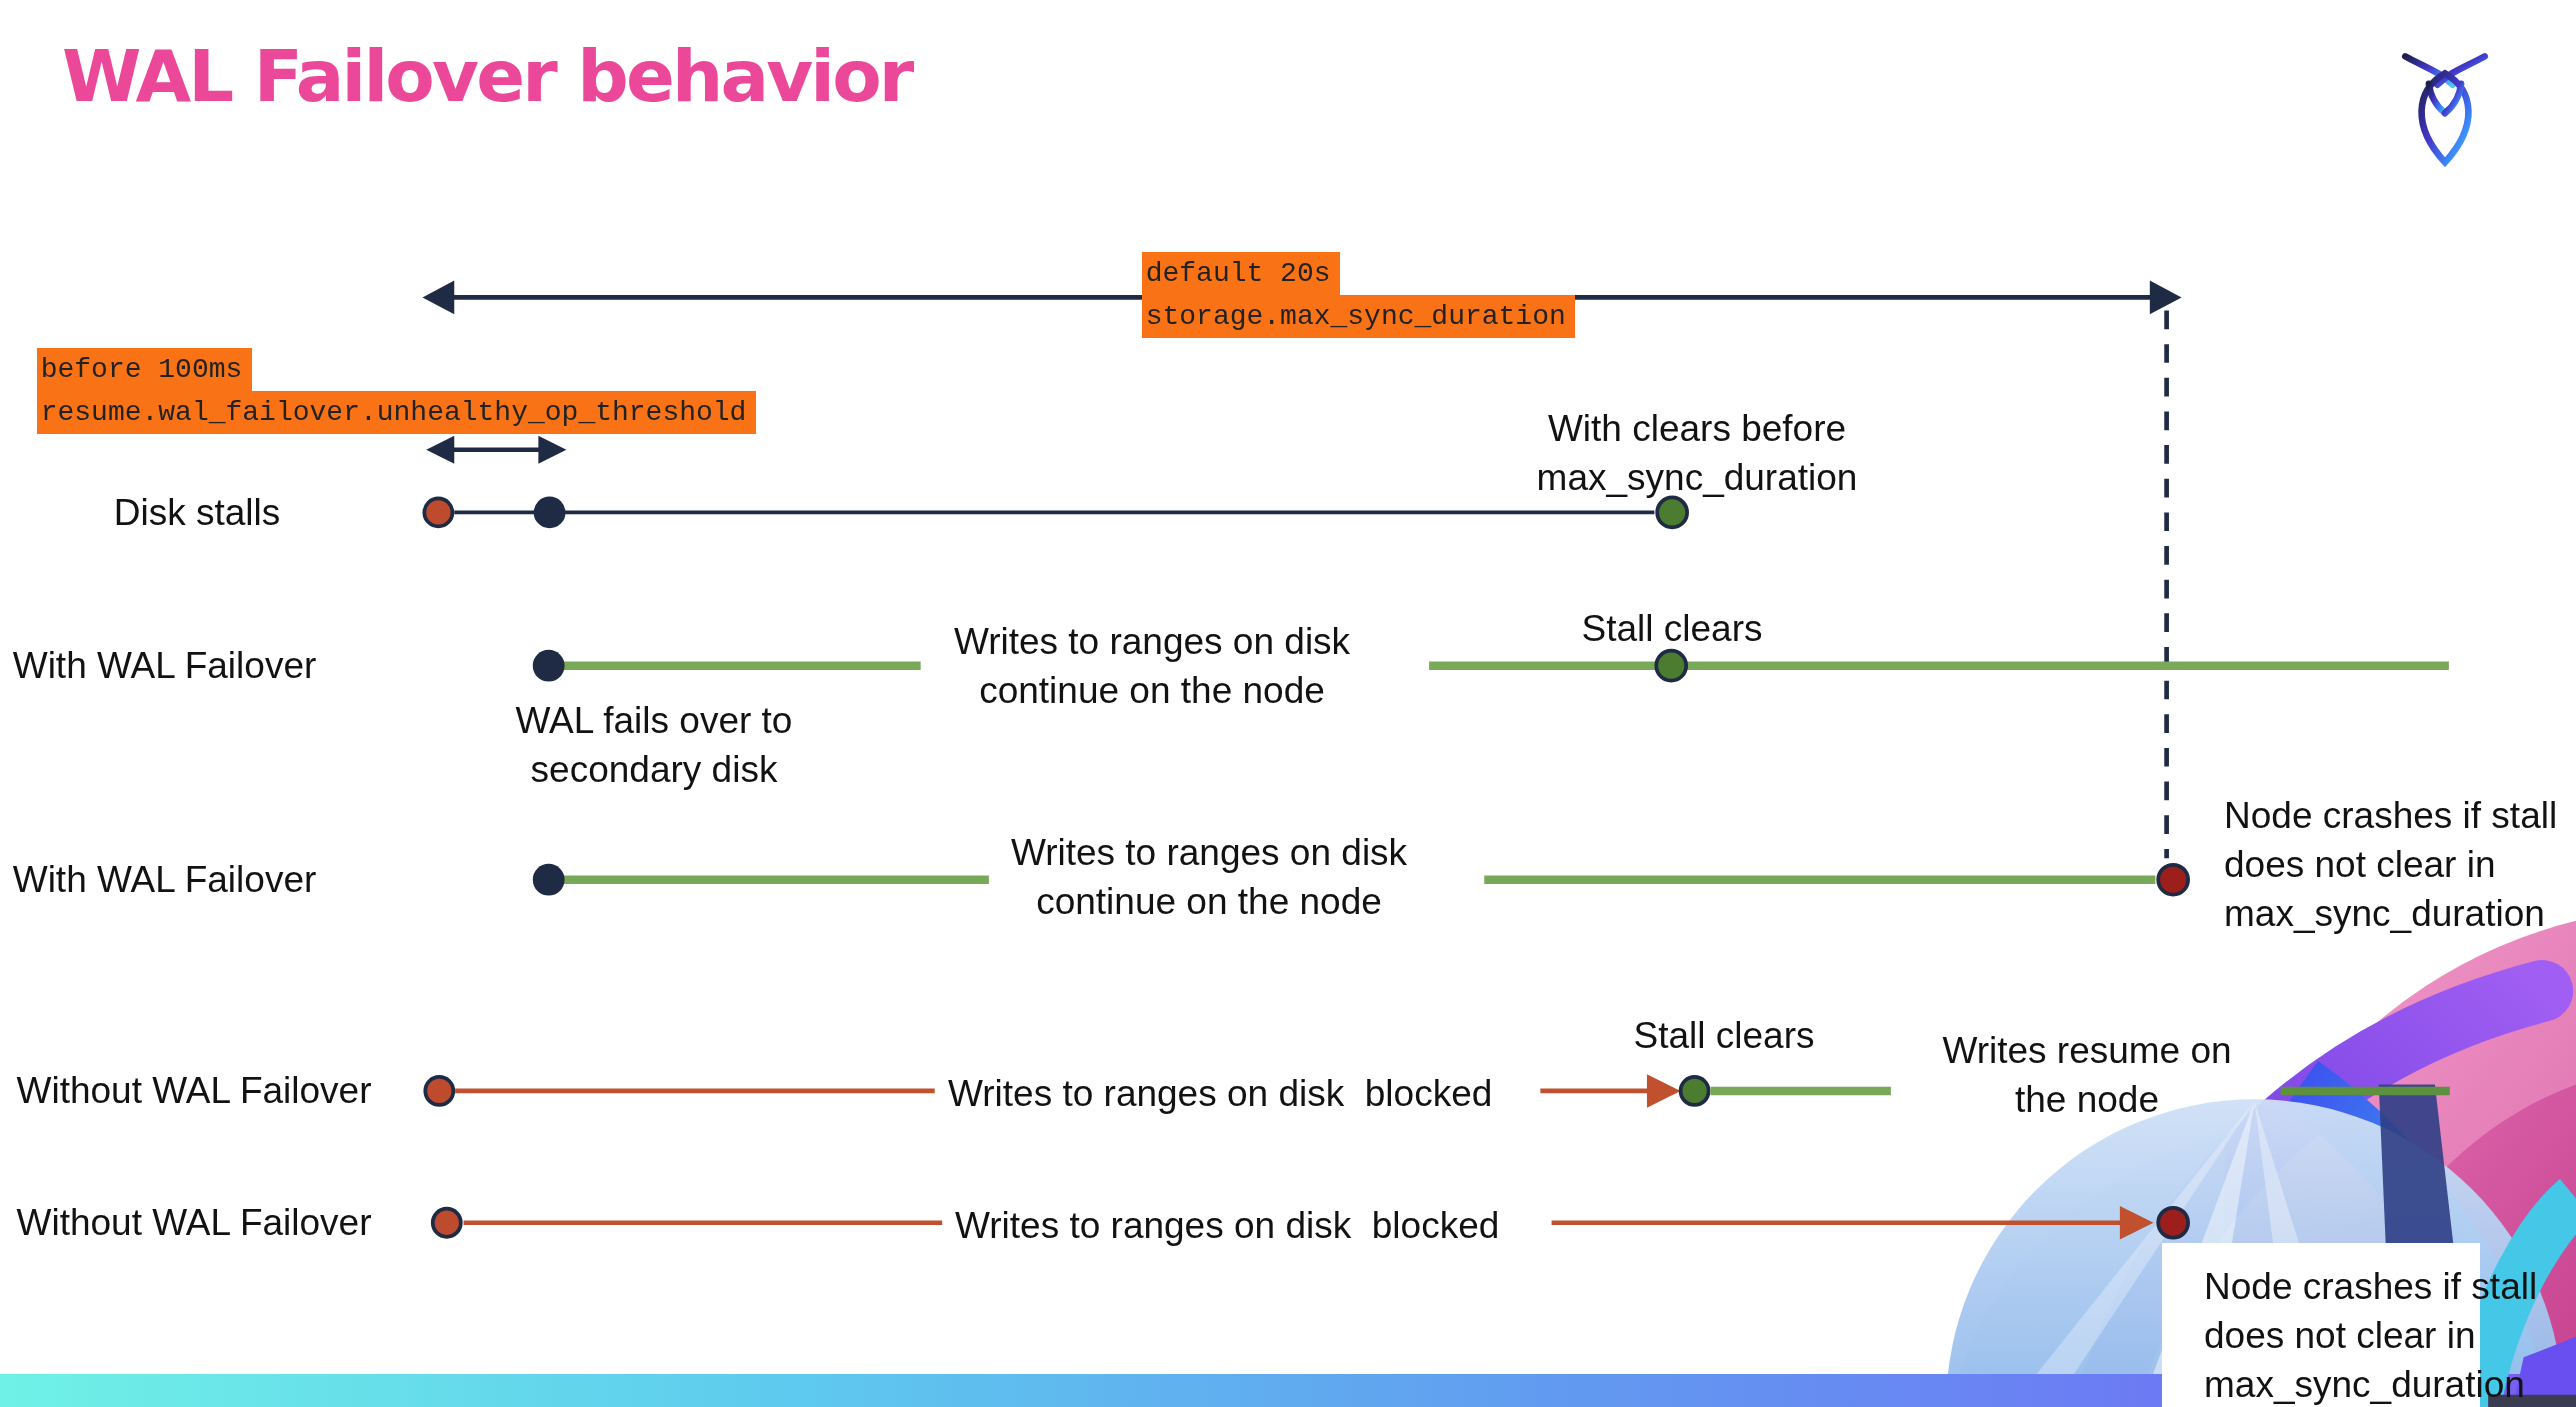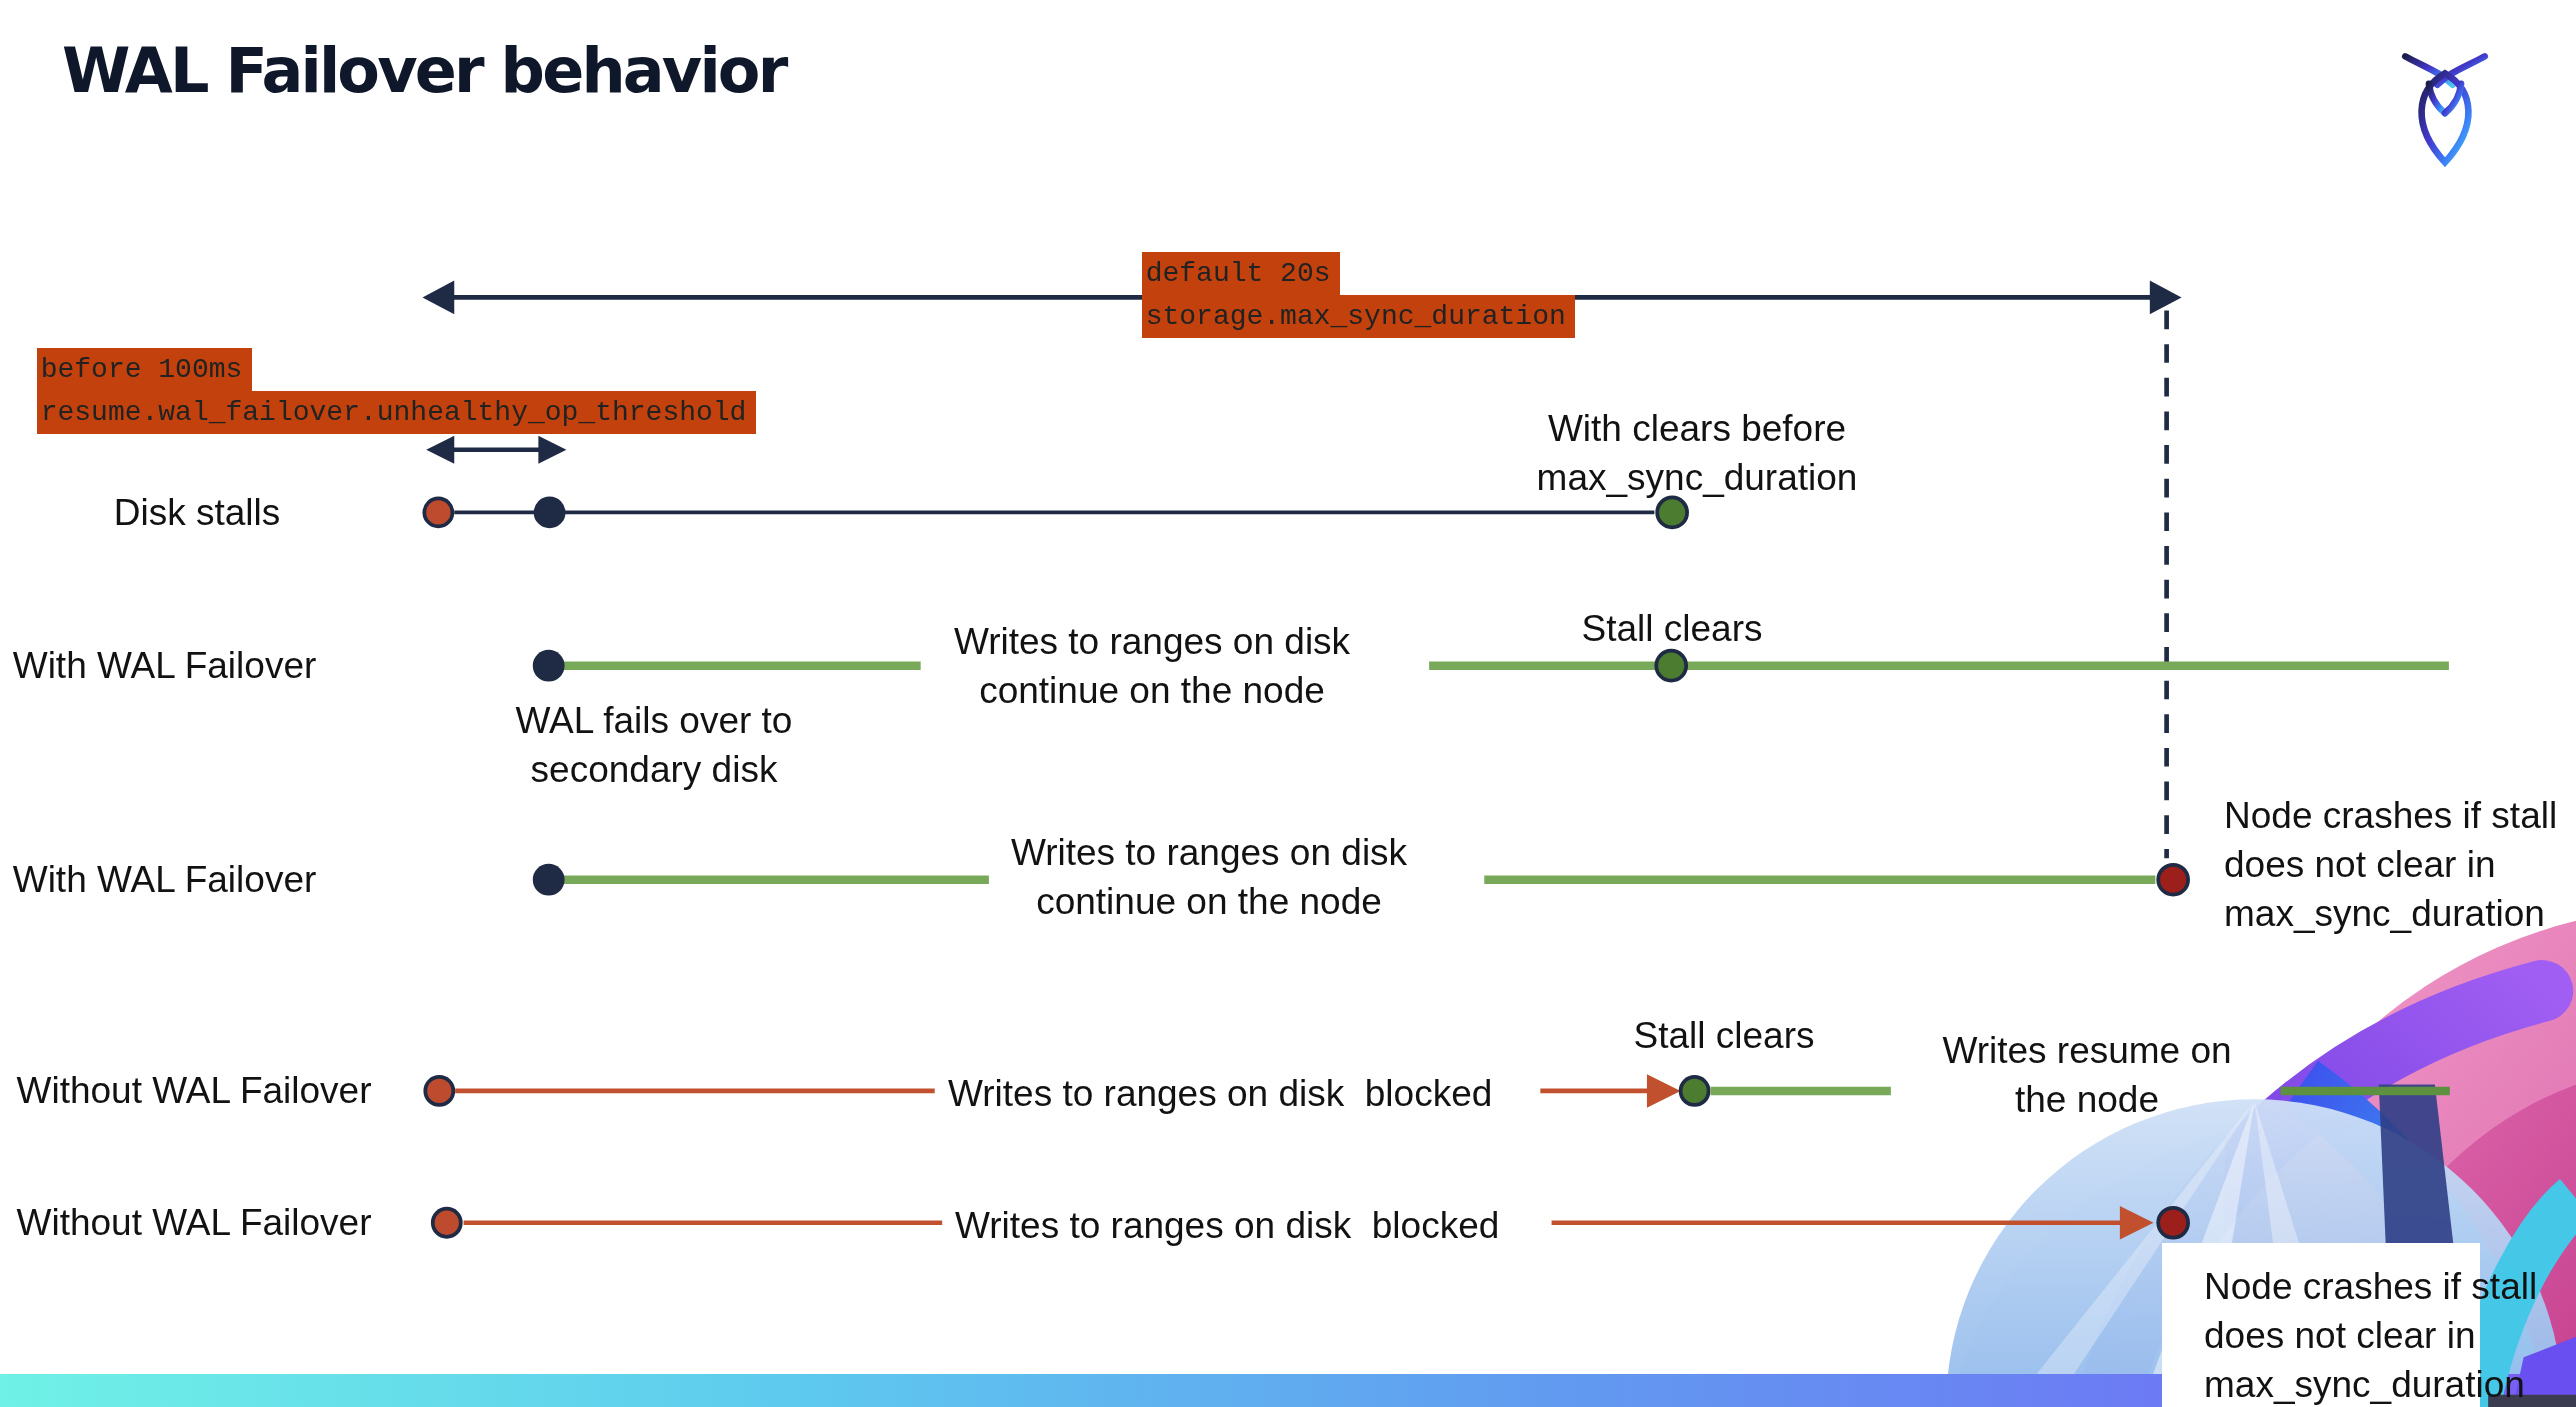--- a/index.html
+++ b/index.html
@@ -1,23 +1,23 @@
 <!DOCTYPE html>
 <html style="font-size:15px"><head>
 <meta charset="utf-8">
 <style>
   html,body{margin:0;padding:0;background:#fff;}
   #canvas{position:relative;width:2576px;height:1408px;background:#ffffff;overflow:hidden;
           font-family:"Liberation Sans",sans-serif;color:#121212;}
   .abs{position:absolute;}
-  .title{font-size:62px;font-weight:800;letter-spacing:-2.8px;color:#0f172a;line-height:1.1;
+  .title{font-size:72px;font-weight:800;letter-spacing:-2.8px;color:#ec4899;line-height:1.1;
          font-family:"DejaVu Sans","Liberation Sans",sans-serif;}
   .mono-block{font-family:"Liberation Mono","DejaVu Sans Mono",monospace;font-size:28px;line-height:41px;
               color:#222;z-index:30;}
-  .mono-block span{display:table;background:#c2410c;padding:0.9px 9.3px 0.9px 3.7px;white-space:pre;}
+  .mono-block span{display:table;background:#f97316;padding:0.9px 9.3px 0.9px 3.7px;white-space:pre;}
   .row-label{font-size:37px;line-height:43px;text-align:center;white-space:pre;z-index:20;}
   .note{font-size:37px;line-height:49px;white-space:pre-wrap;z-index:20;}
   .center{transform:translateX(-50%);text-align:center;}
   .svg-layer{position:absolute;left:0;top:0;z-index:10;}
   .decor-layer{position:absolute;left:0;top:0;z-index:1;}
   .decor-top{position:absolute;left:0;top:0;z-index:4;}
   .gradient-bar{position:absolute;left:0;bottom:0;width:2576px;height:34px;z-index:2;
     background:linear-gradient(90deg,#6ff1e6 0%,#5ecbee 30%,#619bf0 60%,#6d79f4 85%,#7a5cf2 100%);}
   .white-box{position:absolute;left:2162px;top:1243px;width:318px;height:165px;background:#ffffff;z-index:15;}
   .logo{position:absolute;left:2389px;top:45px;z-index:20;}

